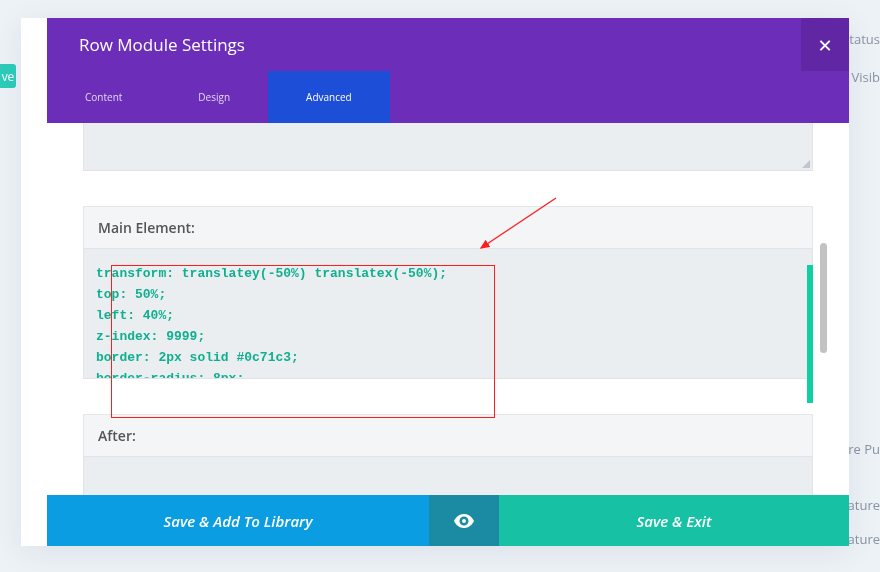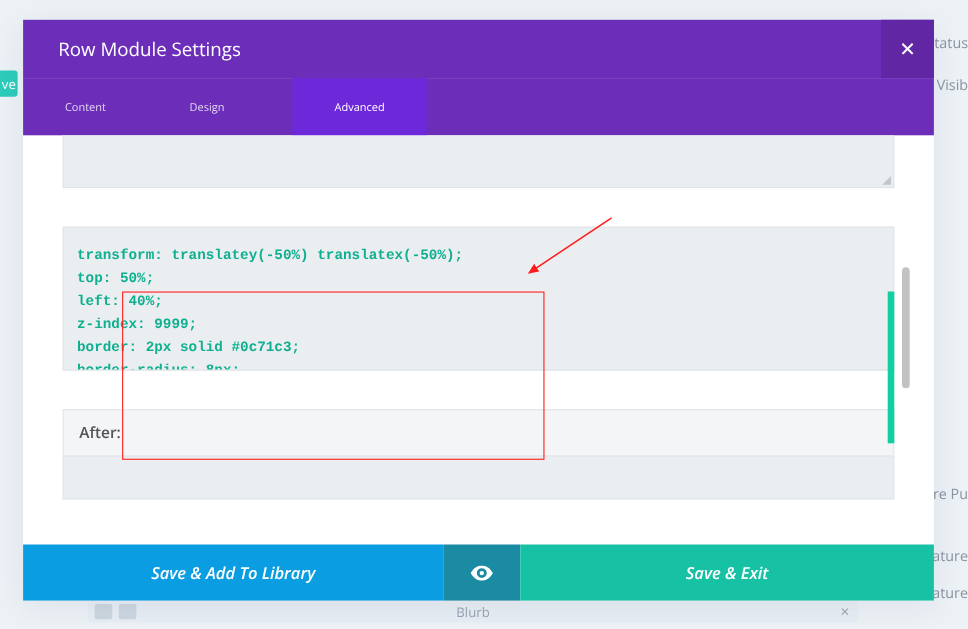--- a/index.html
+++ b/index.html
@@ -32,20 +32,21 @@
   color: #8a94a2;
   font-size: 13px;
   text-align: left;
 }
 .modal {
   position: absolute;
   left: 21px; top: 18px;
   width: 828px;
   background: #fff;
   box-shadow: 0 6px 30px rgba(30,40,90,0.08);
+  padding-left: 26px;
 }
 .modal-header {
   background: #6c2eb9;
   height: 53px;
   display: flex;
   align-items: center;
   padding: 0 0 0 32px;
   position: relative;
 }
 .modal-title {
@@ -73,23 +74,22 @@
   padding: 0 38px;
   display: flex;
   align-items: center;
   color: #fff;
   font-size: 10px;
   cursor: pointer;
   opacity: 0.8;
   font-weight: 400;
 }
 .tab.active {
-  background: #6d28d9;
+  background: #1d4ed8;
   opacity: 1;
-  margin-left: 24px;
 }
 .modal-scroll {
   height: 372px;
   overflow-y: auto;
   overflow-x: hidden;
   position: relative;
   padding: 0 36px;
 }
 .placeholder-area {
   background: #eaeef1;
@@ -232,26 +232,20 @@
 <body>
 
 <div class="overlay-bg">
   <div class="bg-hint-left">ve</div>
   <div class="bg-hint-right" style="top:30px">Status</div>
   <div class="bg-hint-right" style="top:68px">Visib</div>
   <div class="bg-hint-right" style="top:440px">re Pu</div>
   <div class="bg-hint-right" style="top:496px">ature</div>
   <div class="bg-hint-right" style="top:530px">ature</div>
 
-  <div class="bottom-bg">
-    <div class="ico"></div>
-    <div class="ico"></div>
-    <span class="label">Blurb</span>
-    <span class="close-x">×</span>
-  </div>
 </div>
 
 <div class="modal">
   <div class="modal-header">
     <div class="modal-title">Row Module Settings</div>
     <div class="modal-close">
       <span>✕</span>
     </div>
   </div>
 
@@ -260,20 +254,21 @@
     <div class="tab">Design</div>
     <div class="tab active">Advanced</div>
   </div>
 
   <div class="modal-scroll">
     <div class="placeholder-area">
       <div class="resize-triangle"></div>
     </div>
 
     <div class="section">
+      <div class="section-header">Main Element:</div>
       <div class="code-area">
         <div class="line">transform: translatey(-50%) translatex(-50%);</div>
         <div class="line">top: 50%;</div>
         <div class="line">left: 40%;</div>
         <div class="line">z-index: 9999;</div>
         <div class="line">border: 2px solid #0c71c3;</div>
         <div class="line">border-radius: 8px;</div>
         <div class="line faded">position: fixed;</div>
       </div>
     </div>

